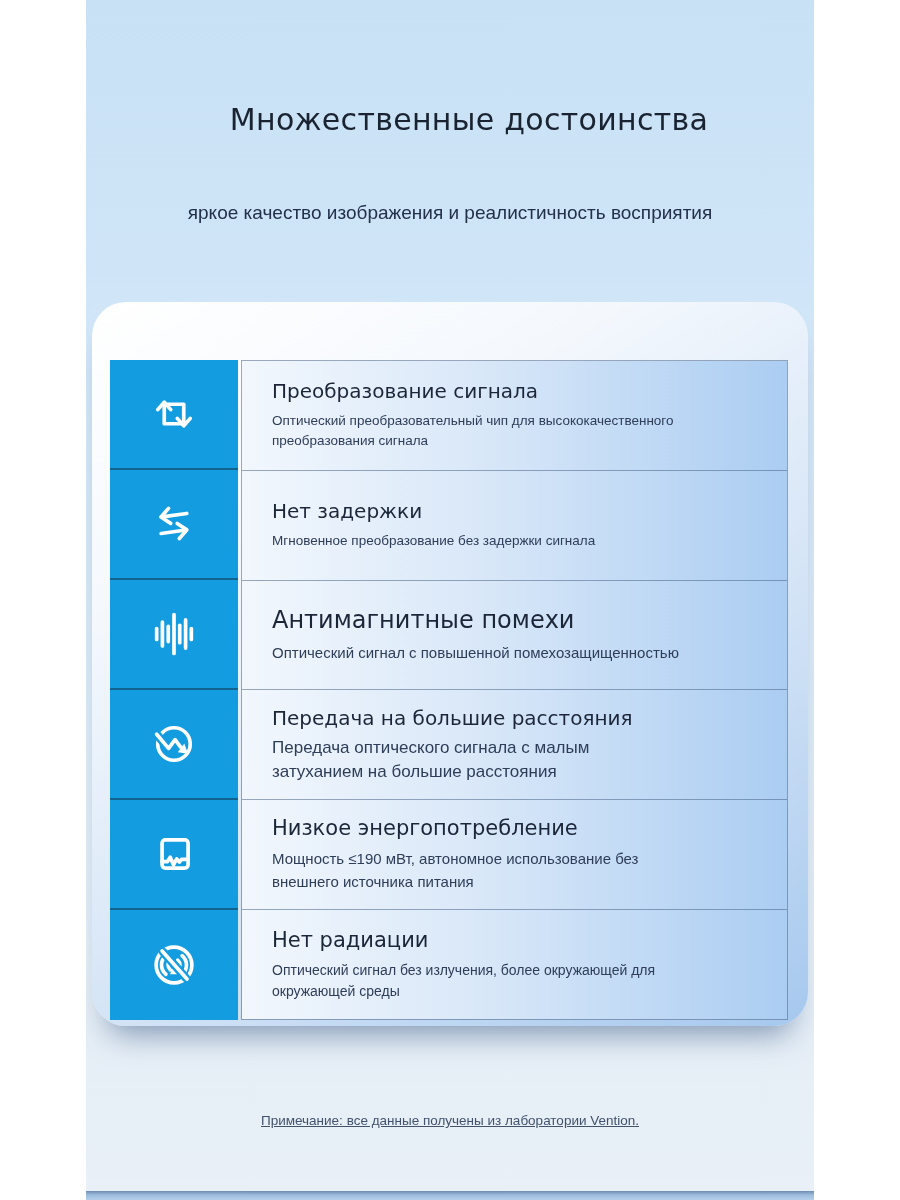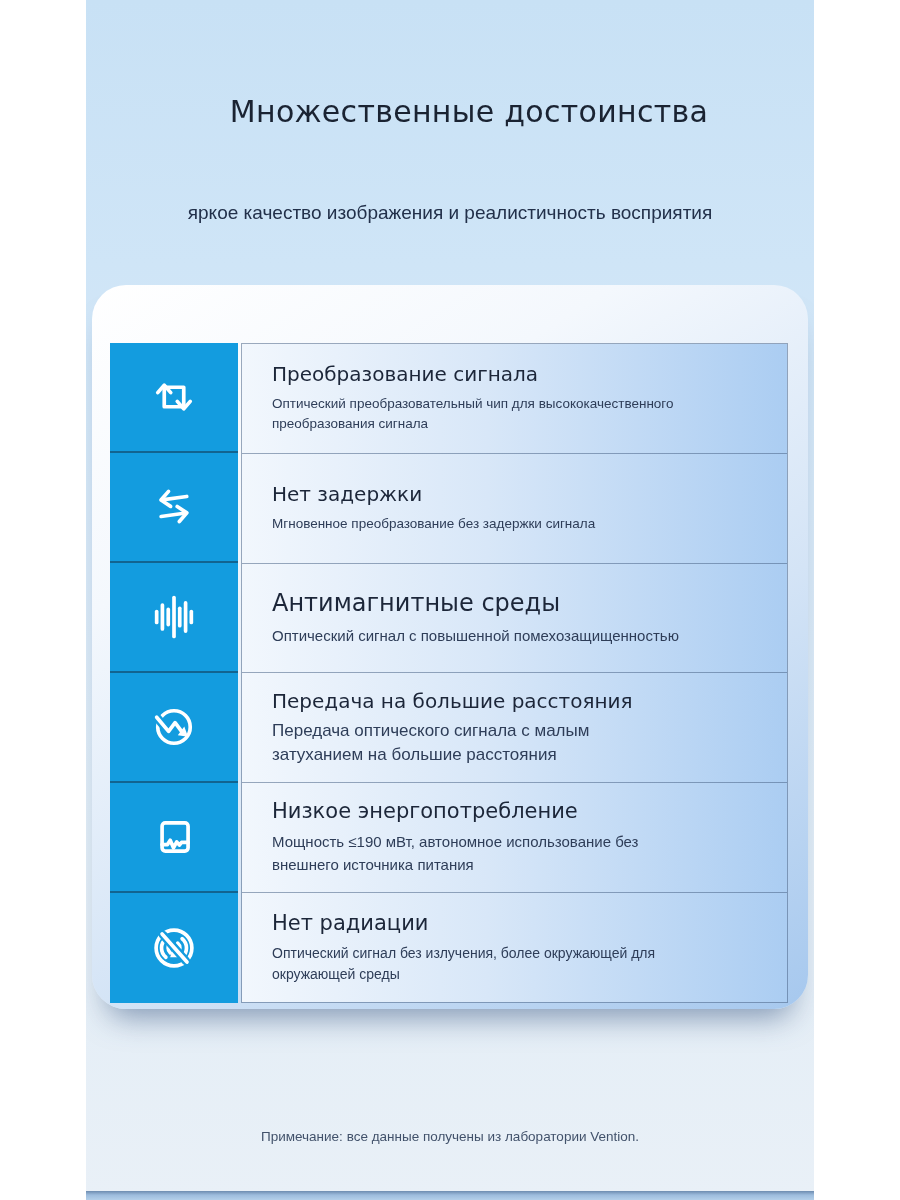--- a/index.html
+++ b/index.html
@@ -12,36 +12,36 @@
   }
   .photo {
     position: relative;
     width: 728px; height: 1200px;
     margin: 0 auto;
     background: linear-gradient(180deg, #c8e1f5 0%, #cfe5f7 22%, #d9e9f7 48%, #e2edf6 72%, #e9f0f7 100%);
     overflow: hidden;
   }
   .main-title {
     position: absolute; top: 94px; left: 0; right: 0;
-    margin: 0; text-align: center;
+    margin: 8px; text-align: center;
     font-family: "DejaVu Sans", sans-serif;
     font-size: 30px; font-weight: 500; letter-spacing: .3px;
     color: #1a2332;
     padding-left: 38px;
   }
   .subtitle {
     position: absolute; left: 0; right: 0;
     margin: 0; text-align: center;
     font-size: 19px; color: #22304a;
   }
   .subtitle.line1 { top: 166px; }
   .subtitle.line2 { top: 202px; text-align: center; }
 
   .card {
-    position: absolute; left: 6px; top: 285px;
+    position: absolute; left: 6px; top: 302px;
     width: 716px; height: 724px;
     border-radius: 34px;
     background: linear-gradient(148deg, #ffffff 0%, #f4f8fd 28%, #d4e4f6 62%, #a6c8ee 100%);
     box-shadow: 0 24px 30px -16px rgba(50, 80, 125, 0.55);
   }
   .feature-table {
     position: absolute; left: 18px; top: 58px;
     width: 678px; height: 660px;
     display: flex;
   }
@@ -81,22 +81,22 @@
   .row-3 .feature-title { font-size: 24px; }
   .row-3 .feature-desc { font-size: 15px; }
   .row-4 .feature-desc { font-size: 17px; line-height: 1.4; max-width: 370px; margin-top: 6px; }
   .row-5 .feature-title { font-size: 21px; }
   .row-5 .feature-desc { font-size: 15px; max-width: 430px; }
   .row-6 .feature-title { font-size: 21px; }
   .row-6 .feature-desc { font-size: 14px; max-width: 440px; }
 
   .footnote {
     position: absolute; top: 1113px; left: 0; right: 0;
-    margin: 16px; text-align: center;
-    font-size: 13.5px; color: #42526b;
+    margin: 0; text-align: center;
+    font-size: 13.5px; color: #42526b; text-decoration: underline;
   }
   .bottom-strip {
     position: absolute; left: 0; bottom: 0;
     width: 100%; height: 9px;
     background: linear-gradient(180deg, #6d8cb0 0%, #9dbcdd 45%, #b3cfe9 100%);
   }
   svg.icon { display: block; }
   svg.icon .stroke {
     fill: none; stroke: #ffffff;
     stroke-width: 3.4; stroke-linecap: round; stroke-linejoin: round;
@@ -181,21 +181,21 @@
       <div class="text-col">
         <div class="text-cell row-1">
           <h3 class="feature-title">Преобразование сигнала</h3>
           <p class="feature-desc">Оптический преобразовательный чип для высококачественного преобразования сигнала</p>
         </div>
         <div class="text-cell row-2">
           <h3 class="feature-title">Нет задержки</h3>
           <p class="feature-desc">Мгновенное преобразование без задержки сигнала</p>
         </div>
         <div class="text-cell row-3">
-          <h3 class="feature-title">Антимагнитные среды</h3>
+          <h3 class="feature-title">Антимагнитные помехи</h3>
           <p class="feature-desc">Оптический сигнал с повышенной помехозащищенностью</p>
         </div>
         <div class="text-cell row-4">
           <h3 class="feature-title">Передача на большие расстояния</h3>
           <p class="feature-desc">Передача оптического сигнала с малым затуханием на большие расстояния</p>
         </div>
         <div class="text-cell row-5">
           <h3 class="feature-title">Низкое энергопотребление</h3>
           <p class="feature-desc">Мощность ≤190 мВт, автономное использование без внешнего источника питания</p>
         </div>

